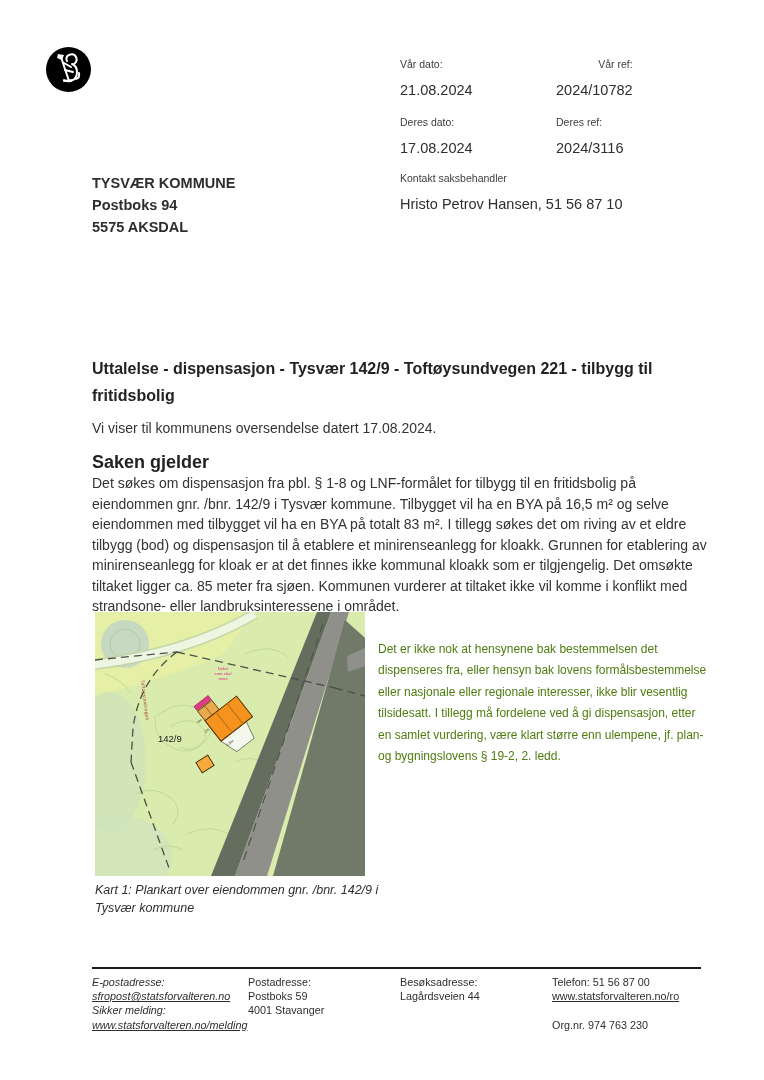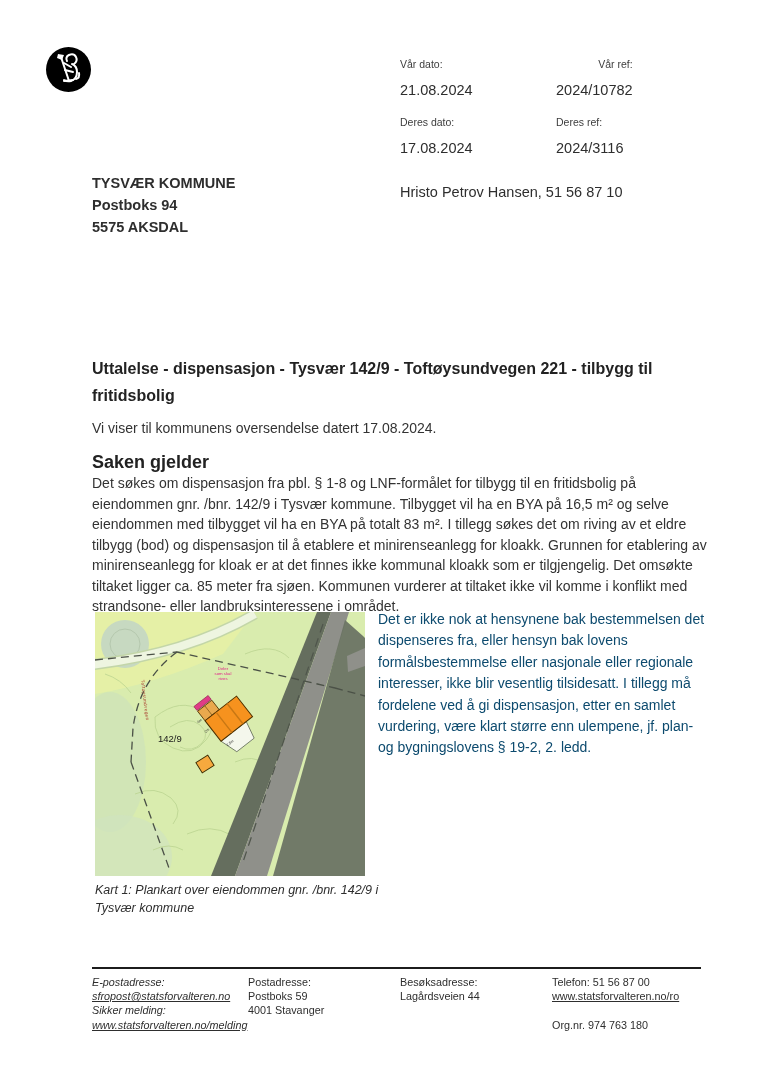--- a/index.html
+++ b/index.html
@@ -18,21 +18,21 @@
   .meta-col1{position:absolute;left:0;}
   .meta-col2{position:absolute;left:156px;}
   .meta-row1{top:0;}
   
   .recipient{left:92px;top:172px;font-size:14.5px;line-height:22px;color:#2e2e2e;font-weight:bold;}
   
   .title{left:92px;top:355px;width:640px;font-size:16px;font-weight:700;line-height:27px;color:#222;}
   .intro{left:92px;top:420px;width:620px;font-size:14px;color:#333;}
   .sec-head{left:92px;top:452px;font-size:18px;font-weight:700;color:#222;}
   .sec-body{left:92px;top:473px;width:621px;font-size:14px;line-height:20.5px;color:#333;}
-  .assessment{left:378px;top:609px;width:331px;font-size:14px;line-height:21.4px;color:#0c4a6e;}
+  .assessment{left:378px;top:639px;width:331px;font-size:12px;line-height:21.4px;color:#4d7c0f;}
   
   .map-wrap{left:95px;top:612px;width:270px;height:264px;}
   .caption{left:95px;top:881px;width:320px;font-size:12.5px;font-style:italic;line-height:18px;color:#2e2e2e;}
   
   .footer-line{left:92px;top:967px;width:609px;height:2px;background:#1c1c1c;}
   .footer{left:92px;top:975px;width:620px;font-size:10.8px;line-height:14.2px;color:#2e2e2e;}
   .fcol{position:absolute;top:0;}
   .fcol-0{left:0;width:150px;font-style:italic;} .fcol-1{left:156px;width:145px;}
   .fcol-2{left:308px;width:145px;} .fcol-3{left:460px;width:160px;}
   .frow{display:block;min-height:14.2px;}
@@ -70,20 +70,21 @@
     </div>
     <div style="position:absolute;top:58px;left:0;">
       <div class="meta-label">Deres dato:</div>
       <div class="meta-value">17.08.2024</div>
     </div>
     <div style="position:absolute;top:58px;left:156px;">
       <div class="meta-label">Deres ref:</div>
       <div class="meta-value">2024/3116</div>
     </div>
     <div style="position:absolute;top:114px;left:0;width:310px;">
+      <div class="meta-label">Kontakt saksbehandler</div>
       <div class="meta-value">Hristo Petrov Hansen, 51 56 87 10</div>
     </div>
   </div>
 
   <div class="abs recipient">
     <div>TYSVÆR KOMMUNE</div>
     <div>Postboks 94</div>
     <div>5575 AKSDAL</div>
   </div>
 
@@ -175,17 +176,17 @@
       <span class="frow">4001 Stavanger</span>
     </div>
     <div class="fcol fcol-2">
       <span class="frow">Besøksadresse:</span>
       <span class="frow">Lagårdsveien 44</span>
     </div>
     <div class="fcol fcol-3">
       <span class="frow">Telefon: 51 56 87 00</span>
       <span class="frow flink">www.statsforvalteren.no/ro</span>
       <span class="frow"></span>
-      <span class="frow">Org.nr. 974 763 180</span>
+      <span class="frow">Org.nr. 974 763 230</span>
     </div>
   </div>
 
 </div>
 
 </body></html>

